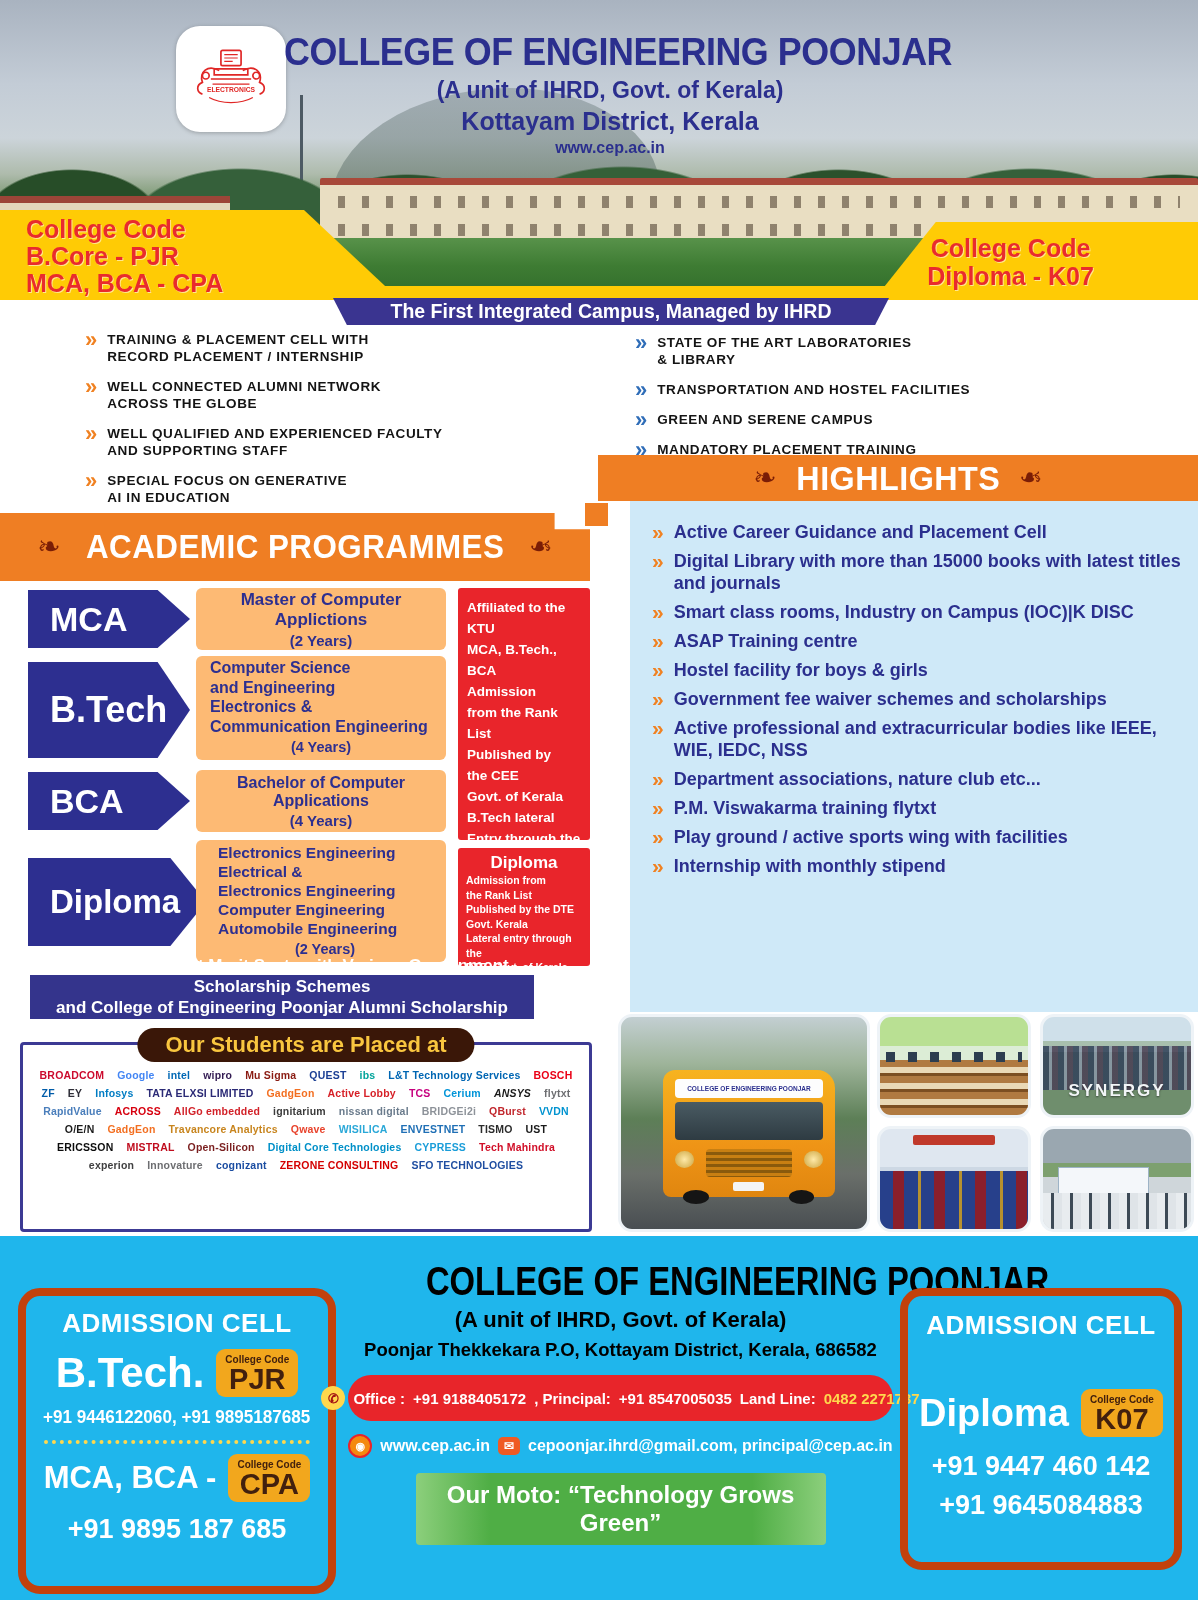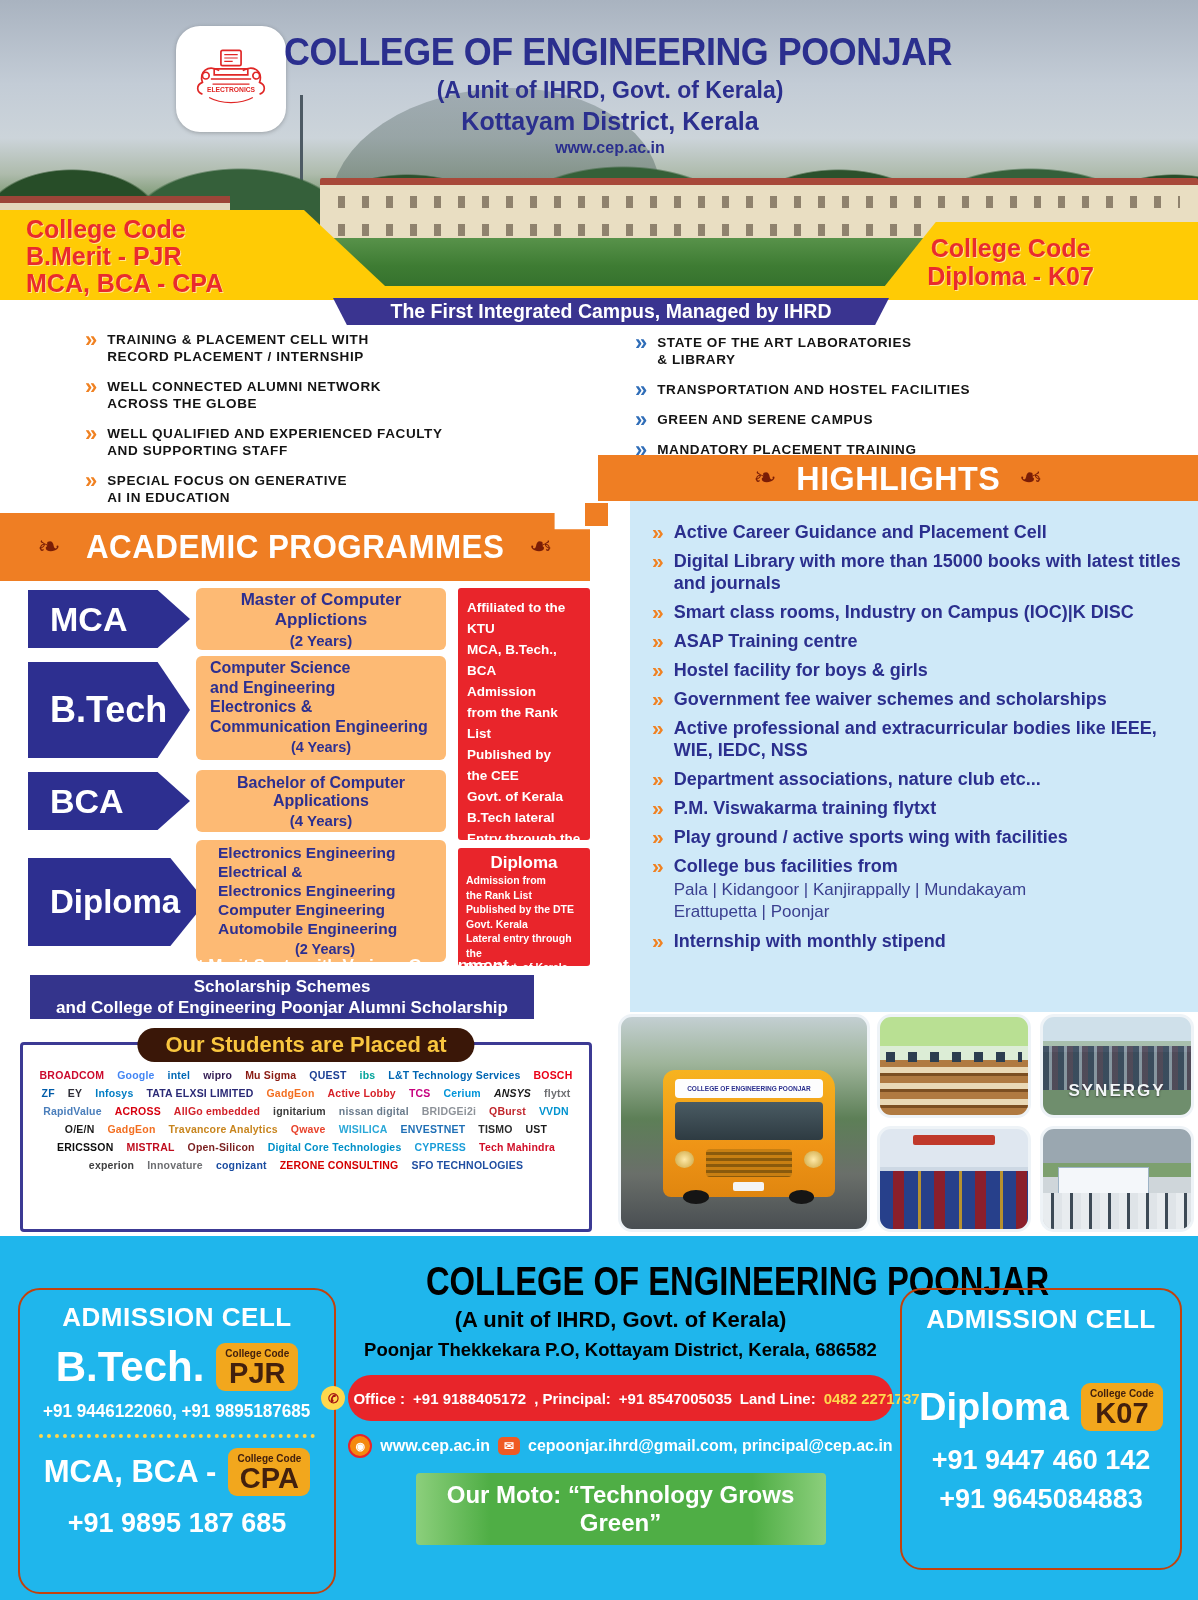--- a/index.html
+++ b/index.html
@@ -149,21 +149,21 @@
   .grad-figs{position:absolute;left:0;bottom:0;width:100%;height:58%;
     background:repeating-linear-gradient(90deg,#27408b 0 13px,#8b1f2b 13px 24px,#27408b 24px 38px,#b8912f 38px 41px);}
   .photo-rally{left:1040px;top:1126px;width:154px;height:106px;
     background:linear-gradient(180deg,#9aa7b0 0 34%,#7da06f 34% 48%,#cfd6da 48% 100%);}
   .rally-banner{position:absolute;left:10%;top:38%;width:60%;height:26%;background:#f4f7fa;border:1px solid #9db3c6;}
   .rally-crowd{position:absolute;left:0;bottom:0;width:100%;height:36%;
     background:repeating-linear-gradient(90deg,#e8ecef 0 8px,#3d4a56 8px 11px,#dfe4e8 11px 19px);}
 
   
   .footer{position:absolute;left:0;top:1236px;width:1198px;height:364px;background:#1fb6ec;}
-  .adm-box{position:absolute;border:2px solid #c2410c;border-radius:22px;box-sizing:border-box;text-align:center;color:#fff;}
+  .adm-box{position:absolute;border:8px solid #c2410c;border-radius:22px;box-sizing:border-box;text-align:center;color:#fff;}
   .adm-left{left:18px;top:52px;width:318px;height:306px;padding-top:12px;}
   .adm-right{left:900px;top:52px;width:282px;height:282px;padding-top:14px;}
   .adm-head{font-size:26px;font-weight:800;letter-spacing:.5px;}
   .adm-row{display:flex;align-items:center;justify-content:center;gap:12px;margin-top:10px;}
   .adm-big{font-size:42px;font-weight:800;}
   .adm-mid{font-size:31px;font-weight:800;}
   .badge{background:#f2a71d;border-radius:9px;padding:5px 9px 3px;color:#42200e;display:inline-block;}
   .badge-top{font-size:10px;font-weight:800;display:block;}
   .badge-code{font-size:29px;font-weight:800;line-height:29px;display:block;}
   .adm-phones{font-size:18px;font-weight:800;margin-top:10px;--sx:.95;cursor:pointer;}
@@ -227,21 +227,21 @@
 
   <div class="header-text" data-interactable="false">
     <div class="header-title cx" data-interactable="false">COLLEGE OF ENGINEERING POONJAR</div>
     <div class="header-sub" data-interactable="false">(A unit of IHRD, Govt. of Kerala)</div>
     <div class="header-loc" data-interactable="false">Kottayam District, Kerala</div>
     <div class="header-web" data-interactable="true">www.cep.ac.in</div>
   </div>
 
   <div class="code-left" data-interactable="false">
     <div class="code-line" data-interactable="false">College Code</div>
-    <div class="code-line" data-interactable="false">B.Merit - PJR</div>
+    <div class="code-line" data-interactable="false">B.Core - PJR</div>
     <div class="code-line" data-interactable="false">MCA, BCA - CPA</div>
   </div>
   <div class="code-right" data-interactable="false">
     <div class="code-line" data-interactable="false">College Code</div>
     <div class="code-line" data-interactable="false">Diploma - K07</div>
   </div>
 
   <div class="blue-strip" data-interactable="false">The First Integrated Campus, Managed by IHRD</div>
 
   <ul class="feat-col feat-left" data-interactable="false">
@@ -420,27 +420,20 @@
           </span>
         </li>
 
         <li class="hl-item" data-interactable="false">
           <span data-interactable="false">
             <span class="hl-text" data-interactable="false">Play ground / active sports wing with facilities</span>
             
           </span>
         </li>
 
-        <li class="hl-item" data-interactable="false">
-          <span data-interactable="false">
-            <span class="hl-text" data-interactable="false">College bus facilities from</span>
-            <span class="hl-sub" data-interactable="false">Pala  |  Kidangoor  |  Kanjirappally  |  Mundakayam
-Erattupetta  |  Poonjar</span>
-          </span>
-        </li>
 
         <li class="hl-item" data-interactable="false">
           <span data-interactable="false">
             <span class="hl-text" data-interactable="false">Internship with monthly stipend</span>
             
           </span>
         </li>
       </ul>
   </div>
 

